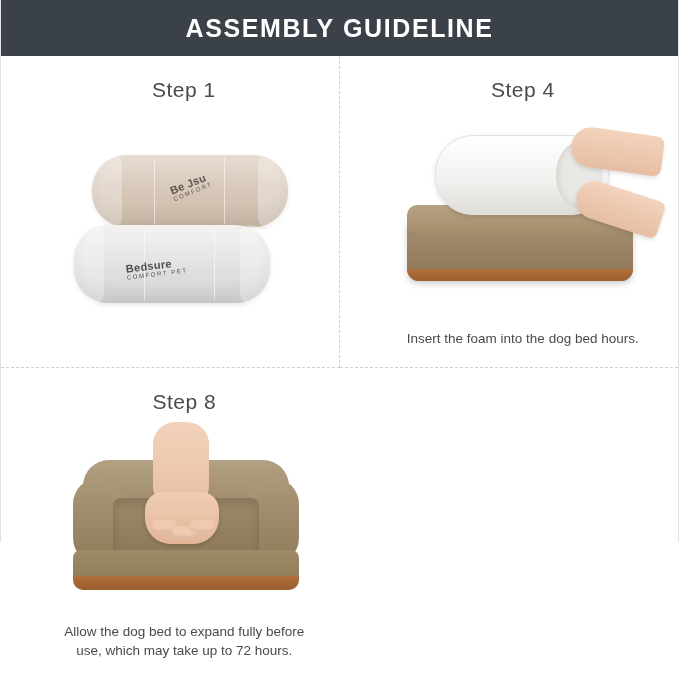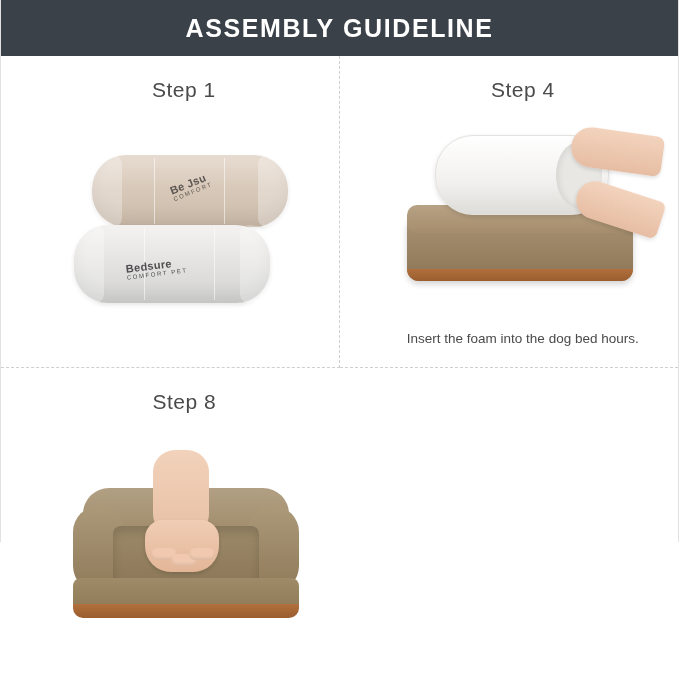--- a/index.html
+++ b/index.html
@@ -392,16 +392,17 @@
           <div class="base4"></div>
           <div class="piping4"></div>
           <div class="arm"></div>
           <div class="palm">
             <div class="finger" style="left:6px; top:28px; width:26px; height:12px;"></div>
             <div class="finger" style="left:26px; top:34px; width:26px; height:12px;"></div>
             <div class="finger" style="left:44px; top:28px; width:26px; height:12px;"></div>
           </div>
         </div>
       </div>
+      <div class="caption">Allow the dog bed to expand fully before use, which may take up to 72 hours.</div>
     </div>
 
   </div>
 </div>
 
 </body></html>

